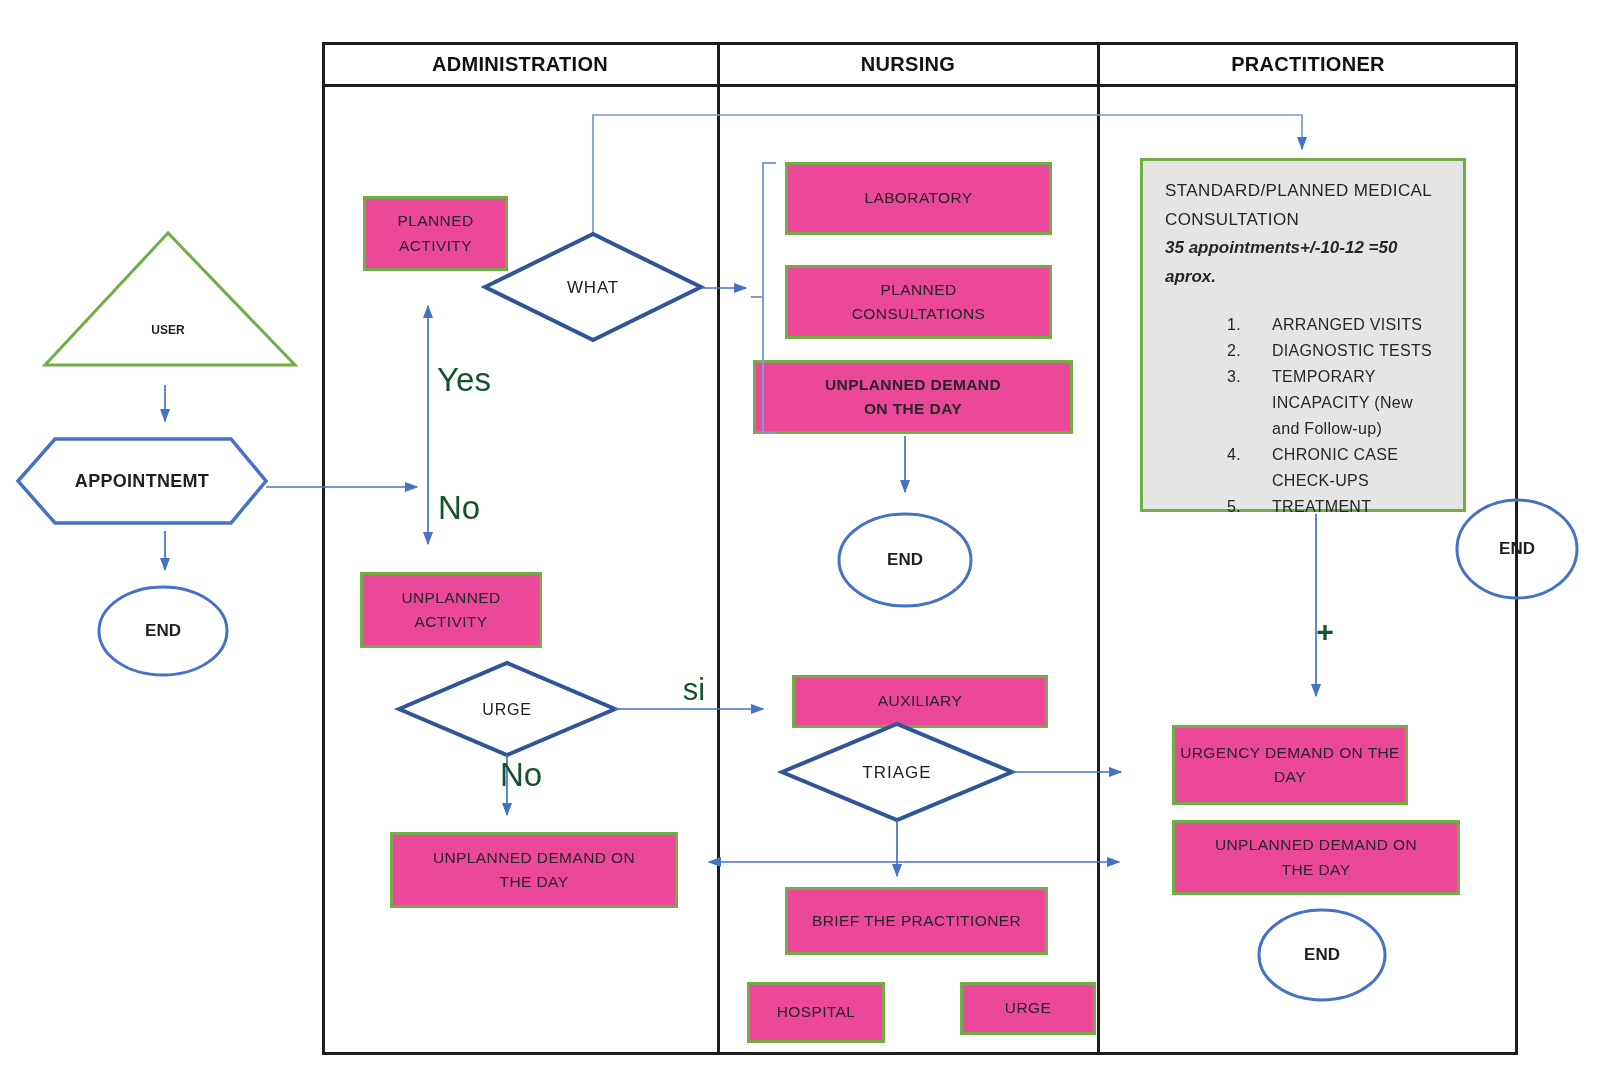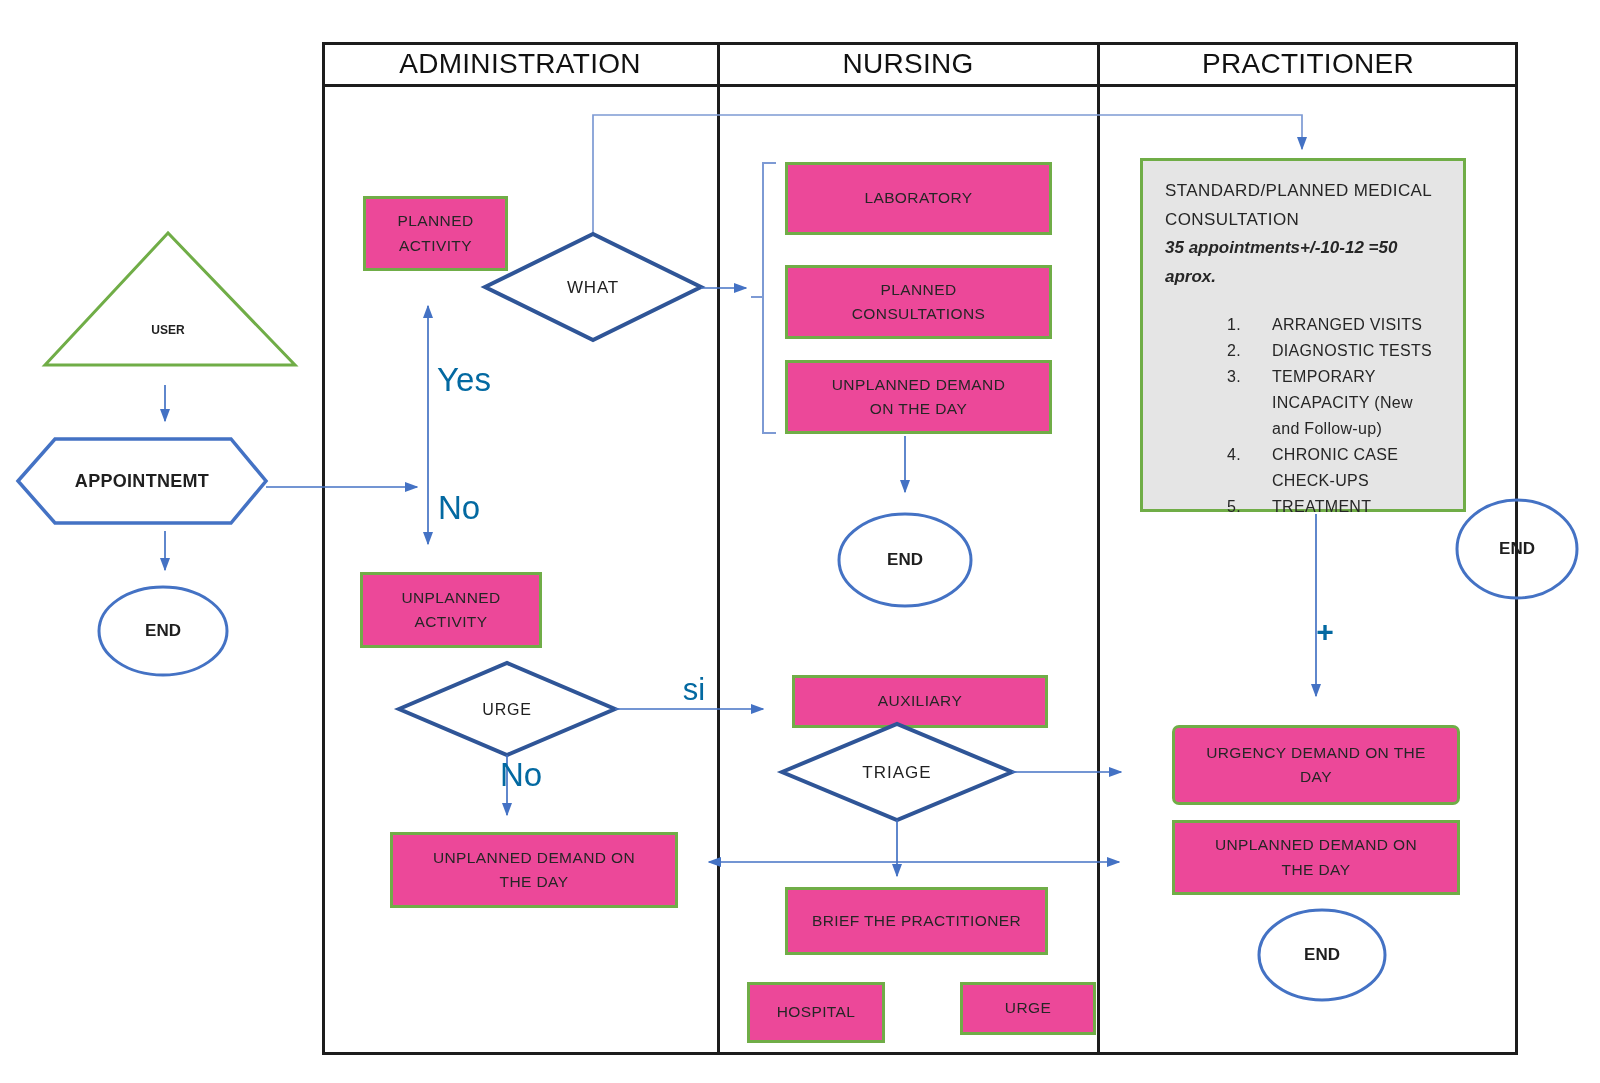--- a/index.html
+++ b/index.html
@@ -3,39 +3,39 @@
 <meta charset="utf-8">
 <style>
   html,body{margin:0;padding:0;background:#fff;}
   #canvas{position:relative;width:1600px;height:1083px;background:#fff;overflow:hidden;
           font-family:"Liberation Sans",sans-serif;}
   .abs{position:absolute;}
   
   .table-frame{left:322px;top:42px;width:1196px;height:1013px;border:3px solid #1d1d1d;box-sizing:border-box;background:#fff;}
   .vline{top:42px;width:3px;height:1013px;background:#1d1d1d;}
   .hline{left:322px;top:84px;width:1196px;height:3px;background:#1d1d1d;}
-  .lane-title{transform:translate(-50%,-50%);font-size:28px;font-weight:400;color:#111;
+  .lane-title{transform:translate(-50%,-50%);font-size:20px;font-weight:700;color:#111;
               letter-spacing:.3px;white-space:nowrap;text-align:center;}
   
   .gbox{border:3px solid #70AD47;background:#ec4899;box-sizing:border-box;z-index:1;
         display:flex;align-items:center;justify-content:center;text-align:center;
         color:#262626;font-size:15.5px;letter-spacing:.4px;line-height:1.55;white-space:pre-line;}
   
   .consult{border:3px solid #70AD47;background:#e5e5e5;box-sizing:border-box;z-index:1;
            color:#262626;padding:16px 14px 0 22px;font-size:17px;text-align:left;}
   .consult .title{white-space:pre-line;line-height:1.68;letter-spacing:.4px;}
   .consult .note{white-space:pre-line;line-height:1.68;font-weight:700;font-style:italic;}
   .consult .list{margin-top:21px;}
   .cli{display:flex;font-size:16px;line-height:1.62;letter-spacing:.3px;}
   .cli .num{width:107px;padding-left:62px;box-sizing:border-box;flex:none;}
   .cli .txt{white-space:pre-line;}
   
   .slabel{transform:translate(-50%,-50%);color:#1f1f1f;white-space:nowrap;z-index:3;}
   .bold{font-weight:700;}
-  .handw{transform:translate(-50%,-50%);font-size:33px;color:#0369a1;font-weight:500;z-index:3;white-space:nowrap;}
+  .handw{transform:translate(-50%,-50%);font-size:33px;color:#14532d;font-weight:500;z-index:3;white-space:nowrap;}
   svg.overlay{left:0;top:0;z-index:2;pointer-events:none;}
   .lbl-layer{z-index:3;}
 </style>
 </head>
 <body>
 
 <div id="canvas">
 
   <div class="abs table-frame"></div>
   <div class="abs vline" style="left:717px;"></div>
@@ -48,21 +48,21 @@
   <div class="abs gbox" style="left:363px;top:196px;width:145px;height:75px;">PLANNED
 ACTIVITY</div>
   <div class="abs gbox" style="left:360px;top:572px;width:182px;height:76px;">UNPLANNED
 ACTIVITY</div>
   <div class="abs gbox" style="left:390px;top:832px;width:288px;height:76px;">UNPLANNED DEMAND ON
 THE DAY</div>
 
   <div class="abs gbox" style="left:785px;top:162px;width:267px;height:73px;">LABORATORY</div>
   <div class="abs gbox" style="left:785px;top:265px;width:267px;height:74px;">PLANNED
 CONSULTATIONS</div>
-  <div class="abs gbox" style="left:785px;top:360px;width:267px;height:74px;">UNPLANNED DEMAND
+  <div class="abs gbox" style="left:753px;top:360px;width:320px;height:74px;font-weight:bold;">UNPLANNED DEMAND
 ON THE DAY</div>
   <div class="abs gbox" style="left:792px;top:675px;width:256px;height:53px;">AUXILIARY</div>
   <div class="abs gbox" style="left:785px;top:887px;width:263px;height:68px;">BRIEF THE PRACTITIONER</div>
   <div class="abs gbox" style="left:747px;top:982px;width:138px;height:61px;">HOSPITAL</div>
   <div class="abs gbox" style="left:960px;top:982px;width:136px;height:53px;">URGE</div>
 
   <div class="abs consult" style="left:1140px;top:158px;width:326px;height:354px;">
     <div class="title">STANDARD/PLANNED MEDICAL
 CONSULTATION</div>
     <div class="note">35 appointments+/-10-12 =50
@@ -87,21 +87,21 @@
           <span class="txt">CHRONIC CASE
 CHECK-UPS</span>
         </div>
       <div class="cli">
           <span class="num">5.</span>
           <span class="txt">TREATMENT</span>
         </div>
     </div>
   </div>
 
-  <div class="abs gbox" style="left:1172px;top:725px;width:288px;height:80px;border-radius:7px;">URGENCY DEMAND ON THE
+  <div class="abs gbox" style="left:1172px;top:725px;width:236px;height:80px;">URGENCY DEMAND ON THE
 DAY</div>
   <div class="abs gbox" style="left:1172px;top:820px;width:288px;height:75px;">UNPLANNED DEMAND ON
 THE DAY</div>
 
   <svg class="abs overlay" width="1600" height="1083" viewBox="0 0 1600 1083">
     <defs>
       <marker id="ah" markerWidth="8" markerHeight="7" refX="7.2" refY="3" orient="auto-start-reverse" markerUnits="strokeWidth">
         <path d="M0,0 L8,3 L0,6 Z" fill="#4472C4"></path>
       </marker>
     </defs>

